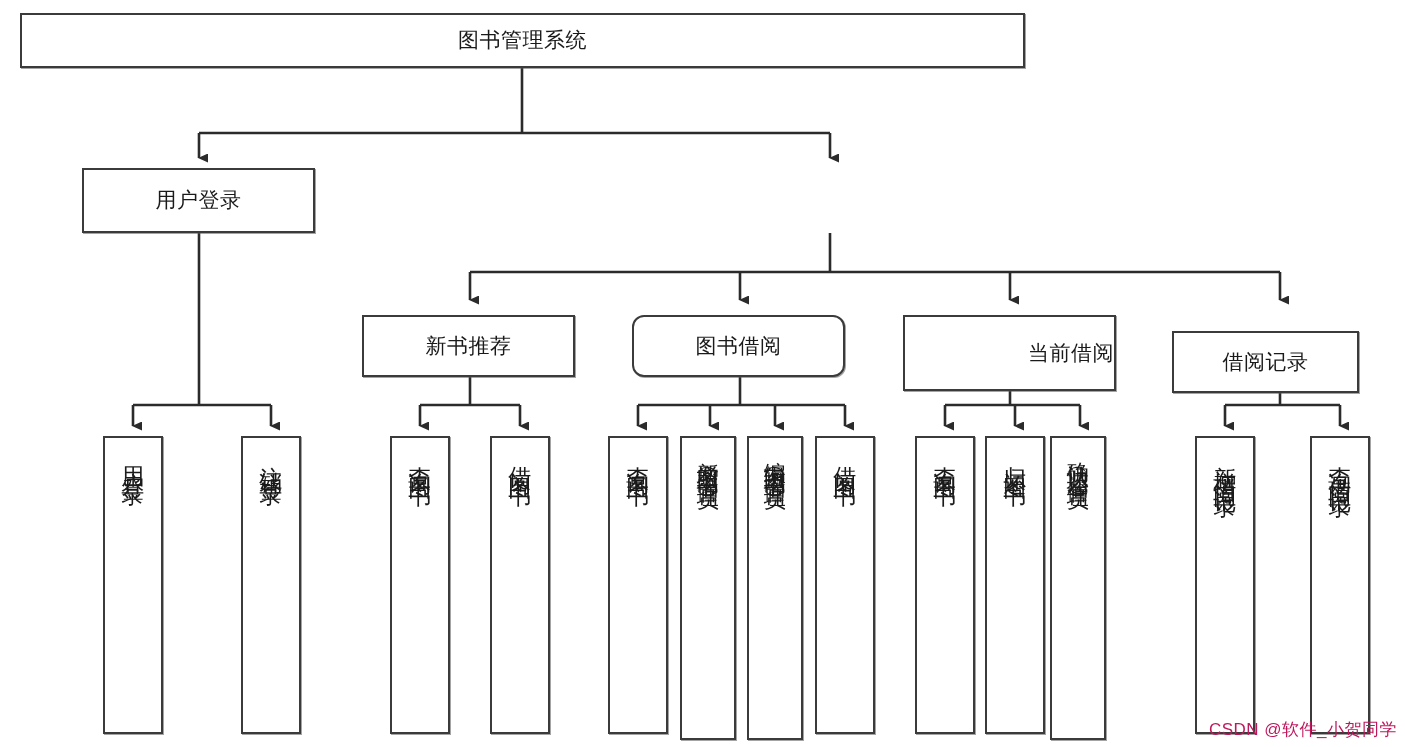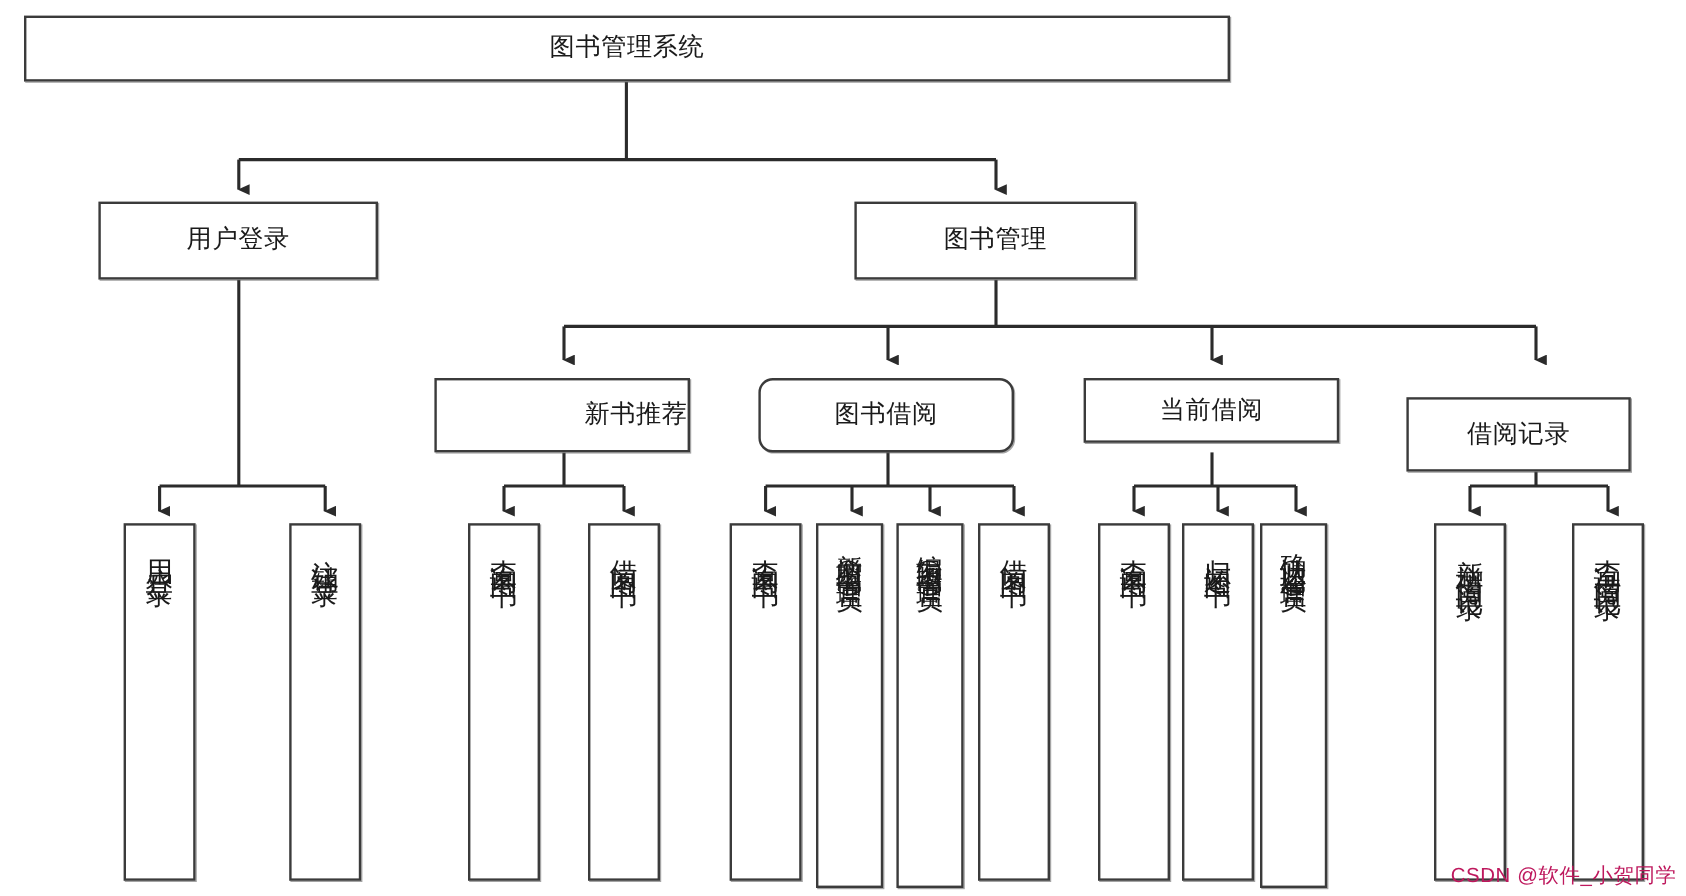--- a/index.html
+++ b/index.html
@@ -128,31 +128,28 @@
     </g>
   </svg>
 
   <div class="node horiz" style="left:20px; top:13px; width:1005px; height:55px;">
     <span class="lbl">图书管理系统</span>
   </div>
 
   <div class="node horiz" style="left:82px; top:168px; width:233px; height:65px;">
     <span class="lbl">用户登录</span>
   </div>
-  <div class="node horiz" style="left:712px; top:168px; width:235px; height:65px;">
-    <span class="lbl">图书管理</span>
-  </div>
-
-  <div class="node horiz" style="left:362px; top:315px; width:213px; height:62px;justify-content:flex-end;">
+
+  <div class="node horiz" style="left:362px; top:315px; width:213px; height:62px;">
     <span class="lbl">新书推荐</span>
   </div>
   <div class="node horiz" style="left:632px; top:315px; width:213px; height:62px;border-radius:12px;">
     <span class="lbl">图书借阅</span>
   </div>
-  <div class="node horiz" style="left:903px; top:315px; width:213px; height:54px;">
+  <div class="node horiz" style="left:903px; top:315px; width:213px; height:76px;justify-content:flex-end;">
     <span class="lbl">当前借阅</span>
   </div>
   <div class="node horiz" style="left:1172px; top:331px; width:187px; height:62px;">
     <span class="lbl">借阅记录</span>
   </div>
 
   <div class="node vert" style="left:103px; top:436px; width:60px; height:298px;">
     <span class="lbl">用户登录</span>
   </div>
   <div class="node vert" style="left:241px; top:436px; width:60px; height:298px;">

